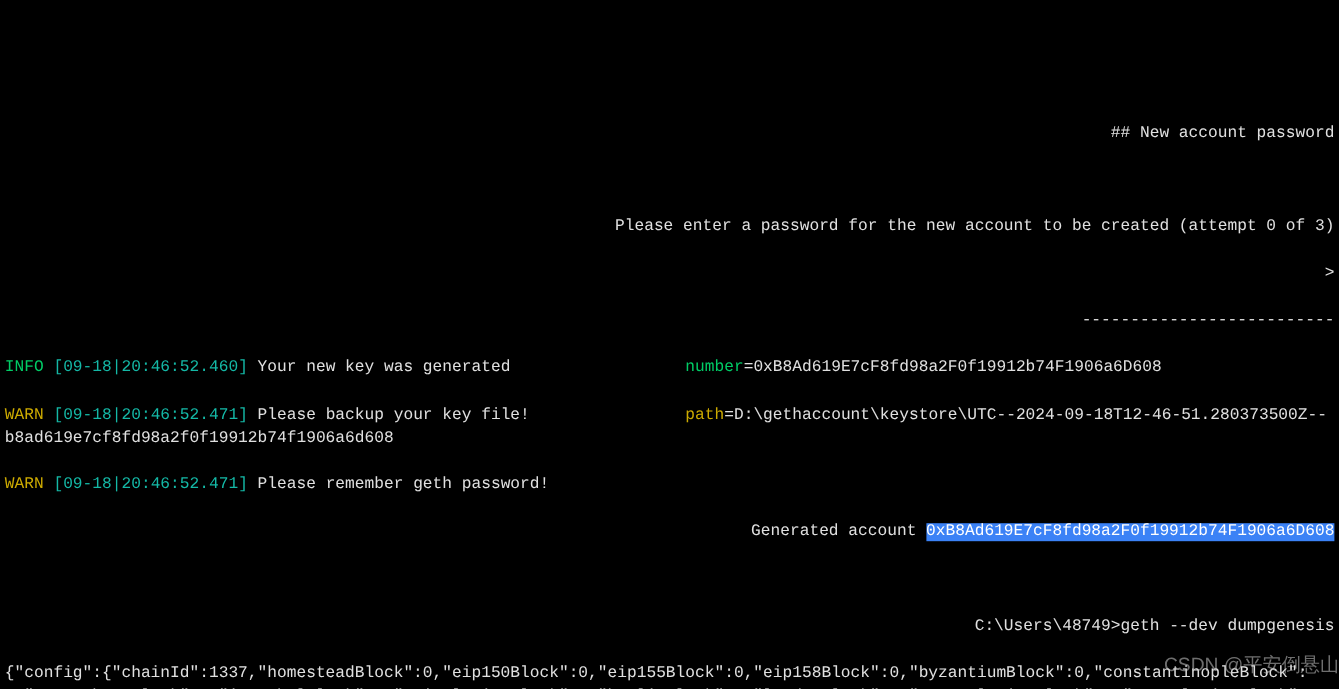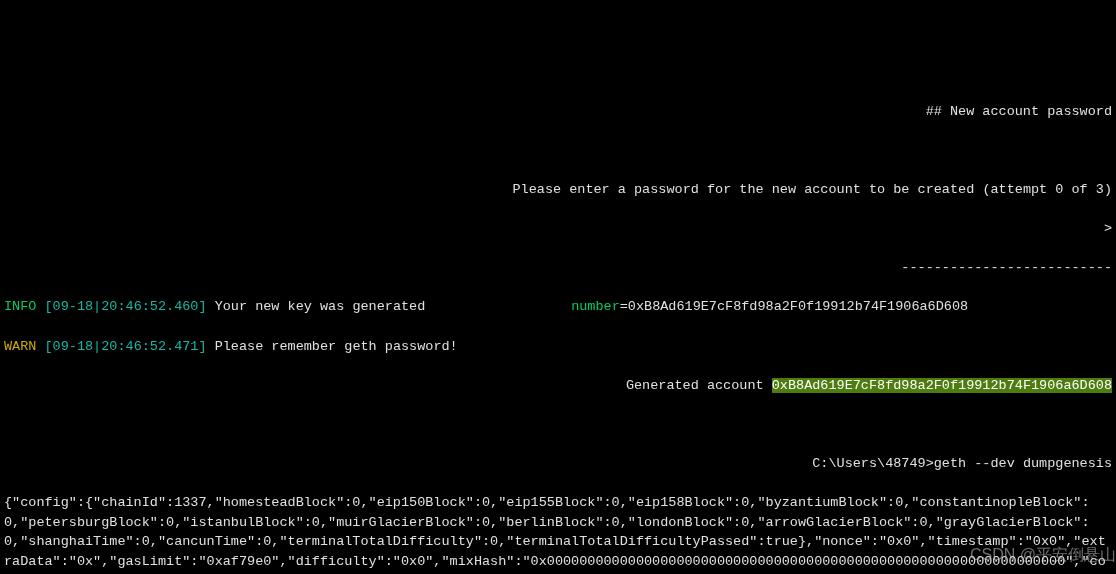--- a/index.html
+++ b/index.html
@@ -23,21 +23,21 @@
     .line {
       display: block;
       text-align: right;
     }
     .info { color: #00cc66; }
     .warn { color: #ccaa00; }
     .timestamp { color: #14b8a6; }
     .addr-label { color: #00cc66; }
     .path-label { color: #ccaa00; }
     .highlighted {
-      background: #4d7c0f;
+      background: #3b82f6;
       color: #fff;
     }
     .watermark {
       position: absolute;
       bottom: 8px;
       right: 0;
       color: rgba(200,200,200,0.55);
       font-size: 16px;
       font-family: sans-serif;
       pointer-events: none;
@@ -49,20 +49,21 @@
 
 
 
 <div>
 <span class="line">## New account password</span>
 <span class="line"> </span>
 <span class="line">Please enter a password for the new account to be created (attempt 0 of 3)</span>
 <span class="line">&gt;</span>
 <span class="line">--------------------------</span>
 <div class="wrap-block"><span class="info">INFO</span> <span class="timestamp">[09-18|20:46:52.460]</span> <span>Your new key was generated</span>                  <span class="addr-label">number</span><span>=0xB8Ad619E7cF8fd98a2F0f19912b74F1906a6D608</span></div>
+<div class="wrap-block"><span class="warn">WARN</span> <span class="timestamp">[09-18|20:46:52.471]</span> <span>Please backup your key file!</span>                <span class="path-label">path</span><span>=D:\gethaccount\keystore\UTC--2024-09-18T12-46-51.280373500Z--b8ad619e7cf8fd98a2f0f19912b74f1906a6d608</span></div>
 <div class="wrap-block"><span class="warn">WARN</span> <span class="timestamp">[09-18|20:46:52.471]</span> <span>Please remember geth password!</span></div>
 <div class="line"><span>Generated account </span><span class="highlighted">0xB8Ad619E7cF8fd98a2F0f19912b74F1906a6D608</span></div>
 <span class="line"> </span>
 <div class="line"><span>C:\Users\48749&gt;</span><span>geth --dev dumpgenesis</span></div>
 <div class="wrap-block">{"config":{"chainId":1337,"homesteadBlock":0,"eip150Block":0,"eip155Block":0,"eip158Block":0,"byzantiumBlock":0,"constantinopleBlock":0,"petersburgBlock":0,"istanbulBlock":0,"muirGlacierBlock":0,"berlinBlock":0,"londonBlock":0,"arrowGlacierBlock":0,"grayGlacierBlock":0,"shanghaiTime":0,"cancunTime":0,"terminalTotalDifficulty":0,"terminalTotalDifficultyPassed":true},"nonce":"0x0","timestamp":"0x0","extraData":"0x","gasLimit":"0xaf79e0","difficulty":"0x0","mixHash":"0x0000000000000000000000000000000000000000000000000000000000000000","coinbase":"0x0000000000000000000000000000000000000000","alloc":{"0000000000000000000000000000000000000001":{"balance":"0x1"},"0000000000000000000000000000000000000002":{"balance":"0x1"},"0000000000000000000000000000000000000003":{"balance":"0x1"},"0000000000000000000000000000000000000004":{"balance":"0x1"},"0000000000000000000000000000000000000005":{"balance":"0x1"},"0000000000000000000000000000000000000006":{"balance":"0x1"},"0000000000000000000000000000000000000007":{"balance":"0x1"},"0000000000000000000000000000000000000008":{"balance":"0x1"},"0000000000000000000000000000000000000009":{"balance":"0x1"},"000f3df6d732807ef1319fb7b8bb8522d0beac02":{"code":"0x3373fffffffffffffffffffffffffffffffffffffffe14604d57602036146024575f5ffd5b5f35801560495762001fff810690815414603c575f5ffd5b62001fff01545f5260205ff35b5f5ffd5b62001fff42064281555f359062001fff015500","balance":"0x0","nonce":"0x1"}},"number":"0x0","gasUsed":"0x0","parentHash":"0x0000000000000000000000000000000000000000000000000000000000000000","baseFeePerGas":"0x3b9aca00","excessBlobGas":null,"blobGasUsed":null}</div>
 </div>
 
 <div class="watermark">CSDN @平安倒悬山</div>
 
 

